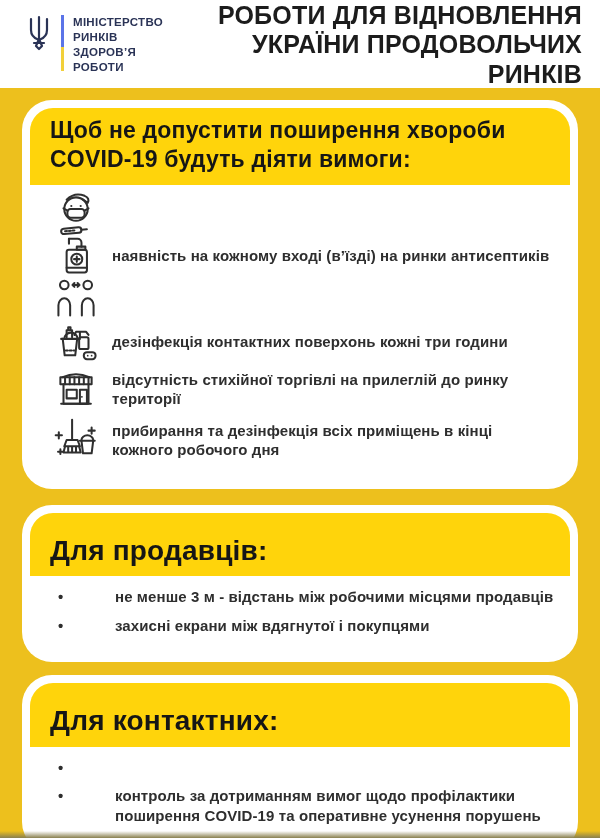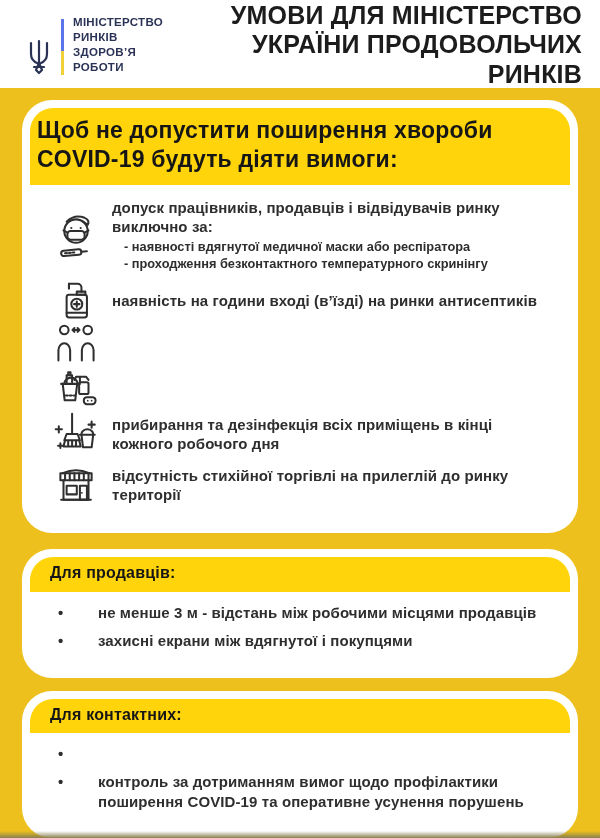--- a/index.html
+++ b/index.html
@@ -8,55 +8,55 @@
     width:600px; height:838px; margin:0 auto; overflow:hidden; position:relative;
     background:#edc01d;
     font-family:"Liberation Sans", sans-serif;
     box-shadow: inset 0 2px 0 rgba(40,40,40,.75);
   }
   
   .header {
     height:88px; background:#ffffff; display:flex; align-items:center;
     justify-content:space-between; padding:2px 18px 0 26px;
   }
-  .logo { display:flex; align-items:flex-end; gap:9px; }
+  .logo { display:flex; align-items:flex-start; gap:9px; }
   .logo .trident svg { display:block; }
   .logo .divider { width:3px; height:56px;
     background:linear-gradient(to bottom,#5b74e8 0%,#5b74e8 58%,#f2d03a 58%,#f2d03a 100%); }
   .logo .ministry {
     font-size:11.5px; font-weight:700; color:#2a3356; line-height:1.3; letter-spacing:.3px;
   }
   .header .title {
     text-align:right; font-weight:700; font-size:25px; line-height:1.18;
     color:#1c1c1c; letter-spacing:.2px;
   }
   
   .content { padding:12px 22px 0; }
   .card { background:#ffffff; border-radius:30px; padding:8px; }
   .card-head {
-    background:#ffd40b; border-radius:23px 23px 0 0; padding:8px 7px 10px;
+    background:#ffd40b; border-radius:23px 23px 0 0; padding:8px 20px 10px;
     font-size:23px; font-weight:700; color:#161616; line-height:1.28; letter-spacing:.2px;
   }
-  .card-head.small { border-radius:23px 23px 0 0; padding:6px 20px 8px; font-size:16px; }
+  .card-head.small { border-radius:23px 23px 0 0; padding:20px 20px 8px; font-size:28px; }
   .card-body { padding:13px 6px 8px 12px; }
   .item { display:flex; align-items:center; margin-bottom:13px; }
   .item .icn { flex:0 0 56px; width:56px; display:flex; justify-content:center; margin:-10px 8px -10px 6px; }
   .item .icn svg { width:50px; height:50px; }
   .item-text {
     font-size:15px; font-weight:700; color:#2e2e2e; line-height:1.28; max-width:445px; letter-spacing:.1px;
   }
   .subitems { font-size:12.8px; line-height:1.3; margin-top:3px; padding-left:12px; }
   .sub-line { font-weight:700; color:#2e2e2e; }
   
   .gap1 { height:16px; } .gap2 { height:13px; }
   .bullets { padding:11px 6px 10px 0; }
   .bullet { display:flex; align-items:flex-start; margin-bottom:9px; }
   .bullet .dot { margin-left:28px; width:8px; font-size:15px; font-weight:700; color:#2e2e2e; line-height:1.28; }
   .bullet .bullet-text {
-    margin-left:32px; font-size:15px; font-weight:700; color:#2e2e2e;
+    margin-left:49px; font-size:15px; font-weight:700; color:#2e2e2e;
     line-height:1.3; max-width:440px; letter-spacing:.1px;
   }
   .bottom-edge { position:absolute; left:0; right:0; bottom:0; height:7px;
     background:linear-gradient(to bottom, rgba(110,100,55,0), #89804e); }
   
   .ln { stroke:#2f2f2f; stroke-width:2.6; fill:none; stroke-linecap:round; stroke-linejoin:round; }
   .fl { fill:#2f2f2f; stroke:none; }
 </style>
 </head>
 <body>
@@ -78,21 +78,21 @@
       </span>
       <span class="divider"></span>
       <div class="ministry">
         <div>МІНІСТЕРСТВО</div>
         <div>РИНКІВ</div>
         <div>ЗДОРОВ’Я</div>
         <div>РОБОТИ</div>
       </div>
     </div>
     <div class="title">
-      <div>УМОВИ ДЛЯ МІНІСТЕРСТВО</div>
+      <div>РОБОТИ ДЛЯ ВІДНОВЛЕННЯ</div>
       <div>УКРАЇНИ ПРОДОВОЛЬЧИХ РИНКІВ</div>
     </div>
   </div>
 
   <div class="content">
 
     <div class="card">
       <div class="card-head">Щоб не допустити поширення хвороби COVID-19 будуть діяти вимоги:</div>
       <div class="card-body">
 
@@ -105,42 +105,35 @@
               <path class="ln" d="M21 29 L16 26 M43 29 L48 26"></path>
               <circle class="fl" cx="26" cy="23" r="1.4"></circle>
               <circle class="fl" cx="38" cy="23" r="1.4"></circle>
               <g transform="rotate(-5 28 55)">
                 <rect class="ln" x="13" y="51" width="26" height="7" rx="3.5"></rect>
                 <path class="ln" d="M39 54.5 h7"></path>
                 <path class="ln" d="M18 54.5 h12" stroke-dasharray="2.5 2.5"></path>
               </g>
             </svg>
           </span>
-          <div>
-            <div class="item-text">допуск працівників, продавців і відвідувачів ринку виключно за:</div>
-            <div class="subitems">
-              <div class="sub-line">- наявності вдягнутої медичної маски або респіратора</div>
-              <div class="sub-line">- проходження безконтактного температурного скринінгу</div>
-            </div>
-          </div>
         </div>
 
         <div class="item">
           <span class="icn">
             <svg viewBox="0 0 64 64">
               <path class="ln" d="M23 16 V10 H34 A5 5 0 0 1 39 15 V20"></path>
               <path class="ln" d="M23 10 V16"></path>
               <rect class="ln" x="33" y="20" width="11" height="4"></rect>
               <rect class="ln" x="20" y="24" width="26" height="29" rx="3"></rect>
               <circle class="ln" cx="33" cy="36" r="7"></circle>
               <path class="ln" d="M33 32.5 V39.5 M29.5 36 H36.5"></path>
               <path class="ln" d="M20 47 H46"></path>
             </svg>
           </span>
-          <div class="item-text">наявність на години вході (в’їзді) на ринки антисептиків</div>
+          <div class="item-text">наявність на кожному вході (в’їзді) на ринки антисептиків</div>
         </div>
 
         <div class="item">
           <span class="icn">
             <svg viewBox="0 0 64 64">
               <circle class="ln" cx="17" cy="14" r="5.5"></circle>
               <circle class="ln" cx="47" cy="14" r="5.5"></circle>
               <path class="ln" d="M27.5 14 H36.5 M30 11.5 L27.5 14 L30 16.5 M34 11.5 L36.5 14 L34 16.5"></path>
               <path class="ln" d="M9.5 53 V40 A7.5 9 0 0 1 24.5 40 V53"></path>
               <path class="ln" d="M39.5 53 V40 A7.5 9 0 0 1 54.5 40 V53"></path>
@@ -156,55 +149,56 @@
               <rect class="ln" x="36" y="26" width="12" height="15" rx="2"></rect>
               <path class="ln" d="M17 28 A8.5 8 0 0 1 34 28"></path>
               <path class="ln" d="M13 28 H37"></path>
               <path class="ln" d="M15 28 L17.5 49 H31 L33.5 28"></path>
               <path class="ln" d="M19 43 H30" stroke-dasharray="2.5 2.5"></path>
               <rect class="ln" x="42" y="45" width="15" height="9" rx="4"></rect>
               <circle class="fl" cx="47" cy="49.5" r="1.1"></circle>
               <circle class="fl" cx="52" cy="49.5" r="1.1"></circle>
             </svg>
           </span>
+          <div class="item-text">дезінфекція контактних поверхонь кожні три години</div>
+        </div>
+
+        <div class="item">
+          <span class="icn">
+            <svg viewBox="0 0 64 64">
+              <path class="ln" d="M15 17 Q32 9 49 17"></path>
+              <rect class="ln" x="12" y="17" width="40" height="9"></rect>
+              <path class="ln" d="M18 17 V26 M24 17 V26 M30 17 V26 M36 17 V26 M42 17 V26 M48 17 V26"></path>
+              <path class="ln" d="M16 26 V51 H48 V26"></path>
+              <path class="ln" d="M13 51 H51"></path>
+              <rect class="ln" x="20" y="33" width="13" height="11"></rect>
+              <rect class="ln" x="37" y="33" width="9" height="18"></rect>
+              <circle class="fl" cx="39.5" cy="42" r="1.2"></circle>
+            </svg>
+          </span>
+          <div class="item-text">відсутність стихійної торгівлі на прилеглій до ринку території</div>
         </div>
 
         <div class="item">
           <span class="icn">
             <svg viewBox="0 0 64 64">
               <path class="ln" d="M27 6 V32"></path>
               <path class="ln" d="M20 32 H34 L37 40 H17 Z"></path>
               <path class="ln" d="M18 40 L16 48 H38 L36 40"></path>
               <path class="ln" d="M22 41 V47 M27 41 V47.5 M32 41 V47"></path>
               <path class="ln" d="M39 32 A7.5 6 0 0 1 54 32"></path>
               <path class="ln" d="M37 33 H56 M39 33 L41 49 H52 L54 33"></path>
               <path class="ln" d="M10 22 V30 M6 26 H14"></path>
               <path class="ln" d="M52 16 V24 M48 20 H56"></path>
               <path class="ln" d="M12 44 V50 M9 47 H15"></path>
             </svg>
           </span>
           <div class="item-text">прибирання та дезінфекція всіх приміщень в кінці кожного робочого дня</div>
         </div>
 
-        <div class="item">
-          <span class="icn">
-            <svg viewBox="0 0 64 64">
-              <path class="ln" d="M15 17 Q32 9 49 17"></path>
-              <rect class="ln" x="12" y="17" width="40" height="9"></rect>
-              <path class="ln" d="M18 17 V26 M24 17 V26 M30 17 V26 M36 17 V26 M42 17 V26 M48 17 V26"></path>
-              <path class="ln" d="M16 26 V51 H48 V26"></path>
-              <path class="ln" d="M13 51 H51"></path>
-              <rect class="ln" x="20" y="33" width="13" height="11"></rect>
-              <rect class="ln" x="37" y="33" width="9" height="18"></rect>
-              <circle class="fl" cx="39.5" cy="42" r="1.2"></circle>
-            </svg>
-          </span>
-          <div class="item-text">відсутність стихійної торгівлі на прилеглій до ринку території</div>
-        </div>
-
       </div>
     </div>
 
     <div class="gap1"></div>
 
     <div class="card">
       <div class="card-head small">Для продавців:</div>
       <div class="bullets">
         <div class="bullet">
           <span class="dot">•</span>

